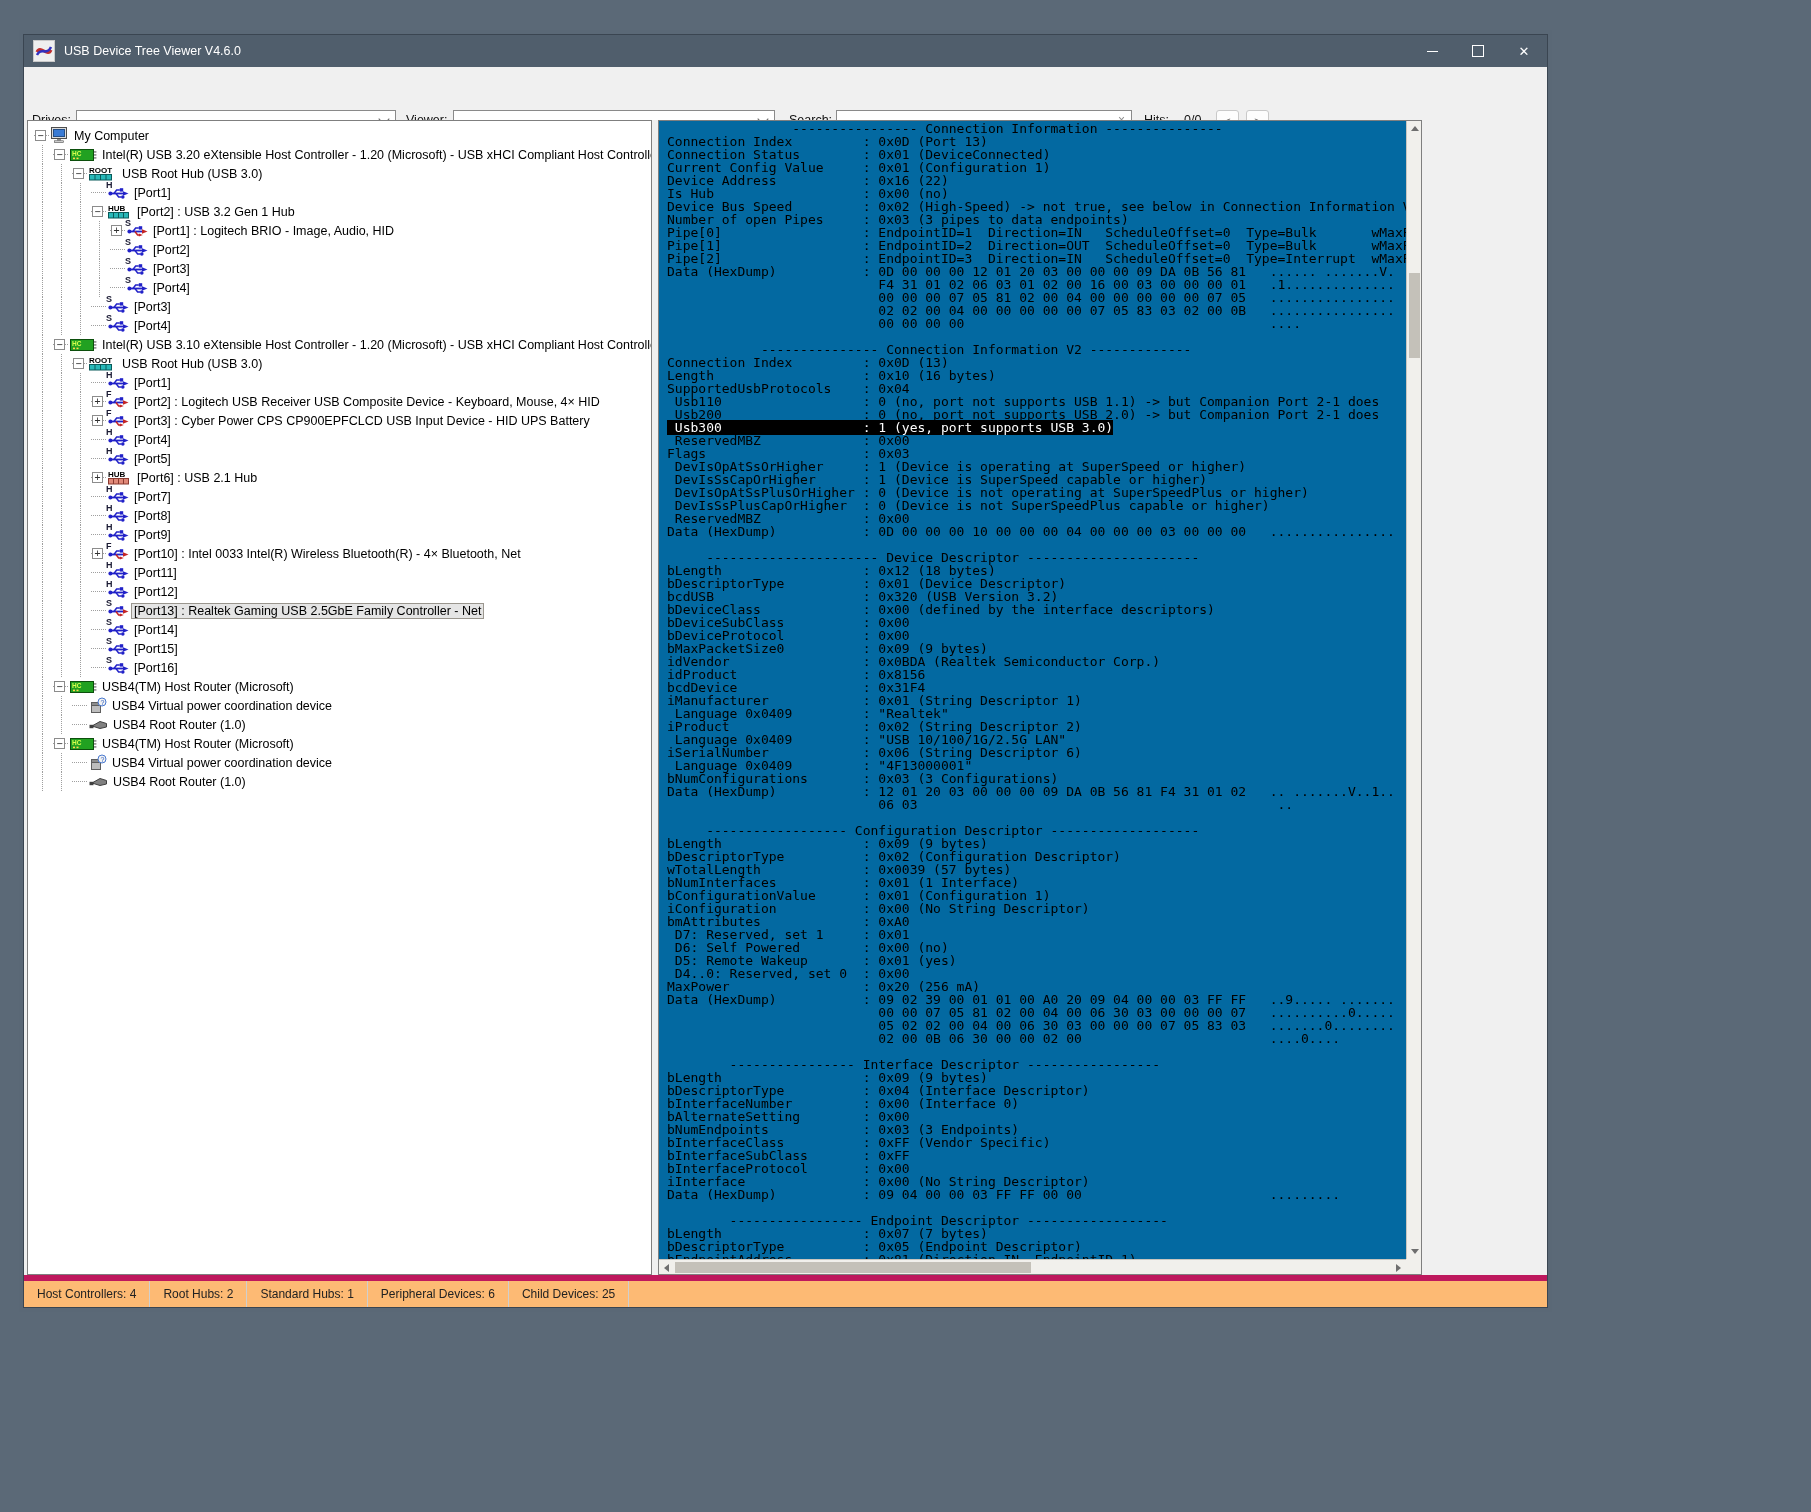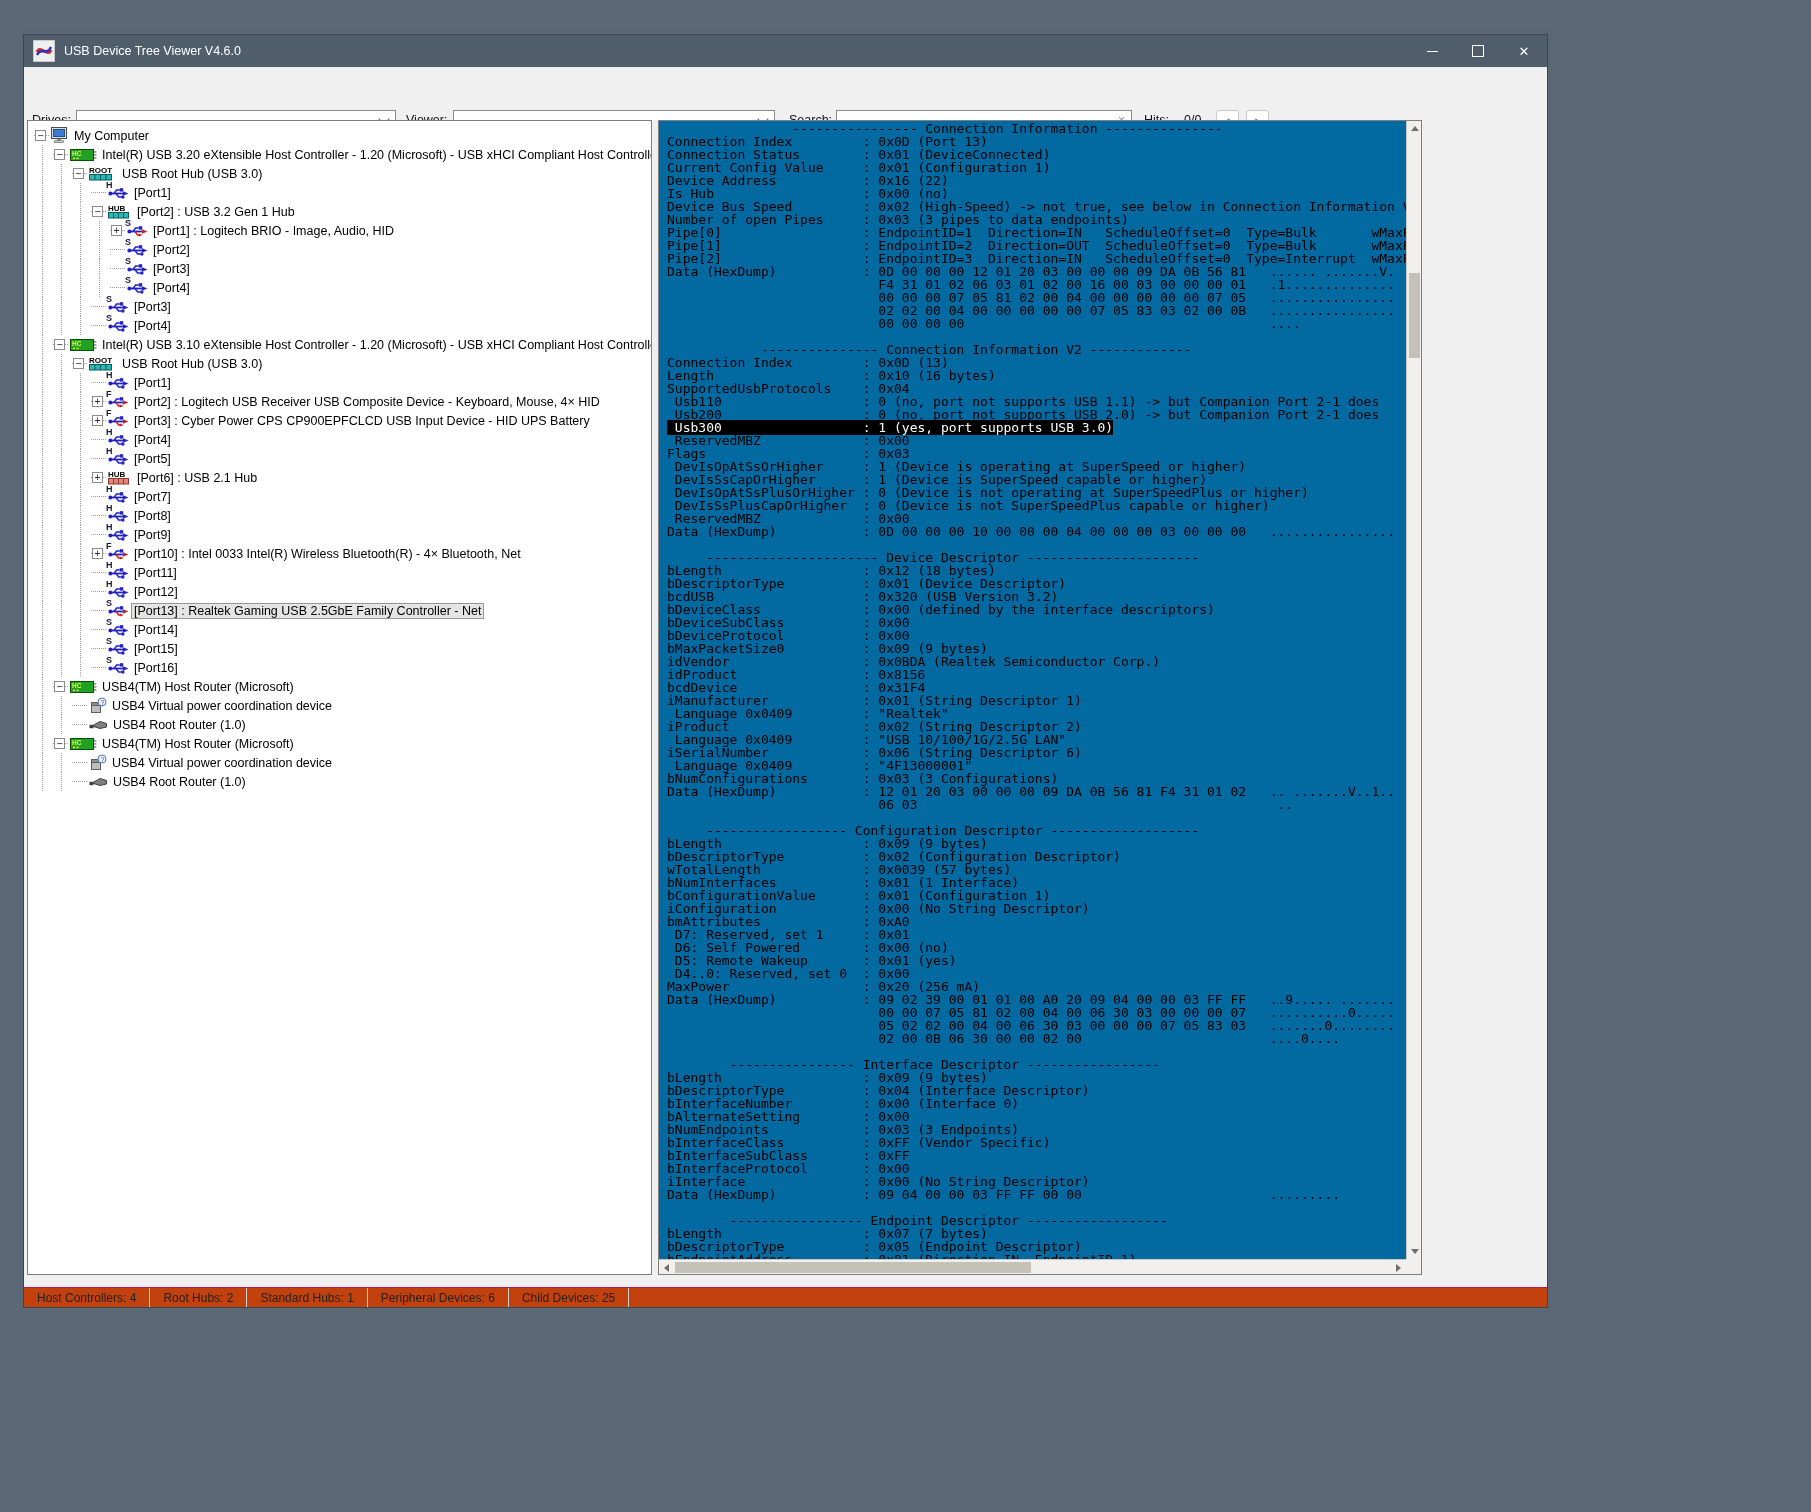--- a/index.html
+++ b/index.html
@@ -97,22 +97,22 @@
   .hscroll{position:absolute;left:0;bottom:0;right:15px;height:15px;background:#f1f0ec;border-top:1px solid #c9c6bf;box-sizing:border-box;}
   .hscroll .thumb{position:absolute;top:2px;height:11px;left:16px;width:356px;background:#c4c1b9;}
   .sb-corner{position:absolute;right:0;bottom:0;width:15px;height:15px;background:#f1f0ec;}
   .arrow{position:absolute;width:0;height:0;}
   .arr-up{left:4px;top:5px;border-left:4px solid transparent;border-right:4px solid transparent;border-bottom:5px solid #6e6e6e;}
   .arr-down{left:4px;bottom:5px;border-left:4px solid transparent;border-right:4px solid transparent;border-top:5px solid #6e6e6e;}
   .arr-left{left:5px;top:4px;border-top:4px solid transparent;border-bottom:4px solid transparent;border-right:5px solid #6e6e6e;}
   .arr-right{right:5px;top:4px;border-top:4px solid transparent;border-bottom:4px solid transparent;border-left:5px solid #6e6e6e;}
   
   #statusbar{
-    position:absolute;left:0;right:0;bottom:0;height:20px;background:#c2410c;
-    border-top:1px solid #be185d;display:flex;align-items:stretch;box-sizing:border-box;
+    position:absolute;left:0;right:0;bottom:0;height:32px;background:#fdba74;
+    border-top:6px solid #be185d;display:flex;align-items:stretch;box-sizing:border-box;
   }
   .status-item{
     font-size:12px;color:#222;display:flex;align-items:center;
     padding:0 13px;border-right:1px solid #cfcfcf;white-space:nowrap;
   }
 </style>
 </head>
 <body>
 
 <div id="window">

